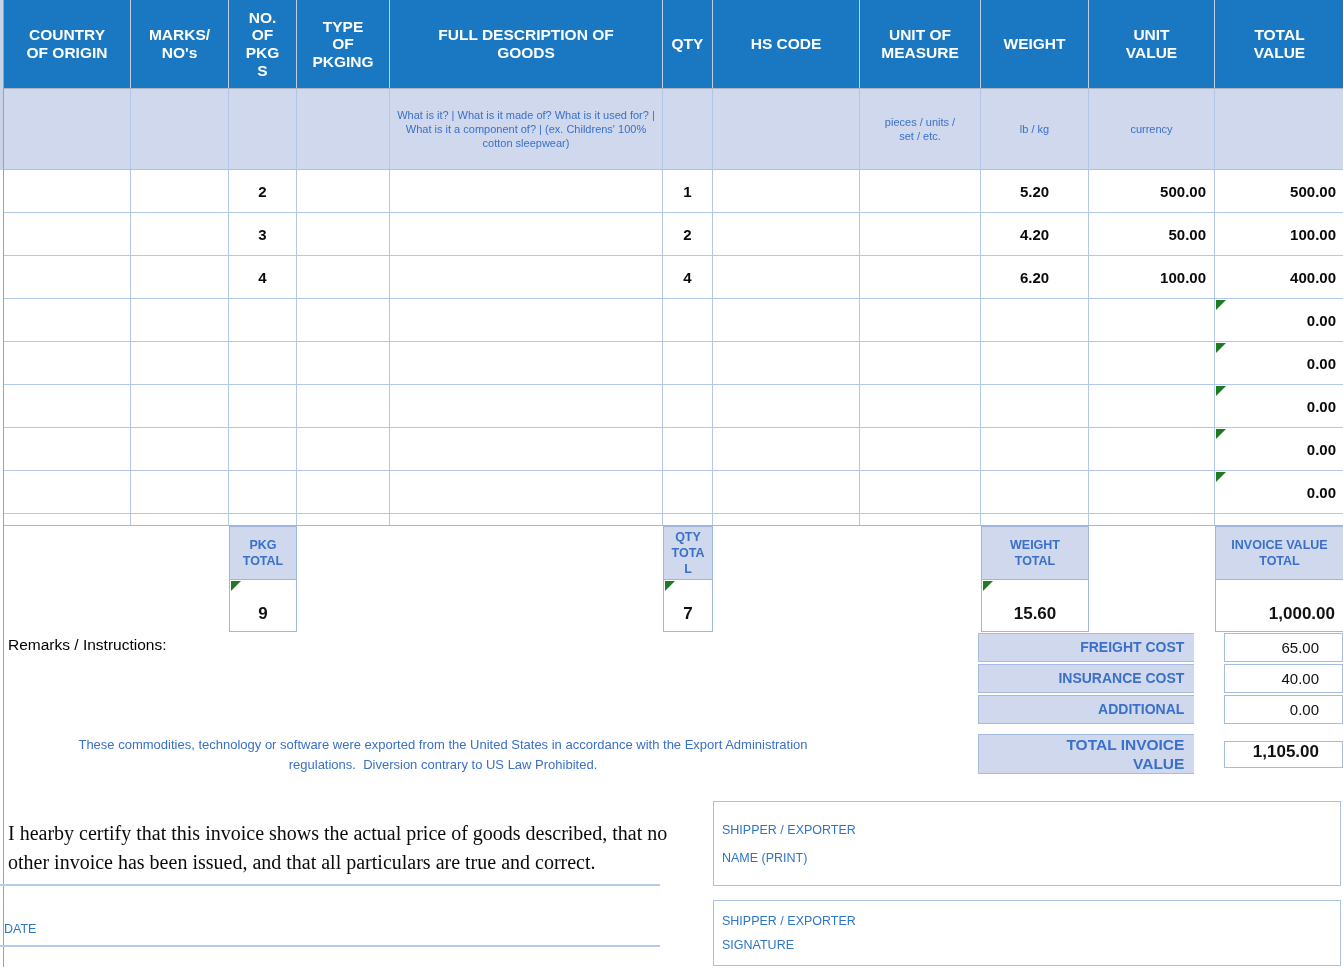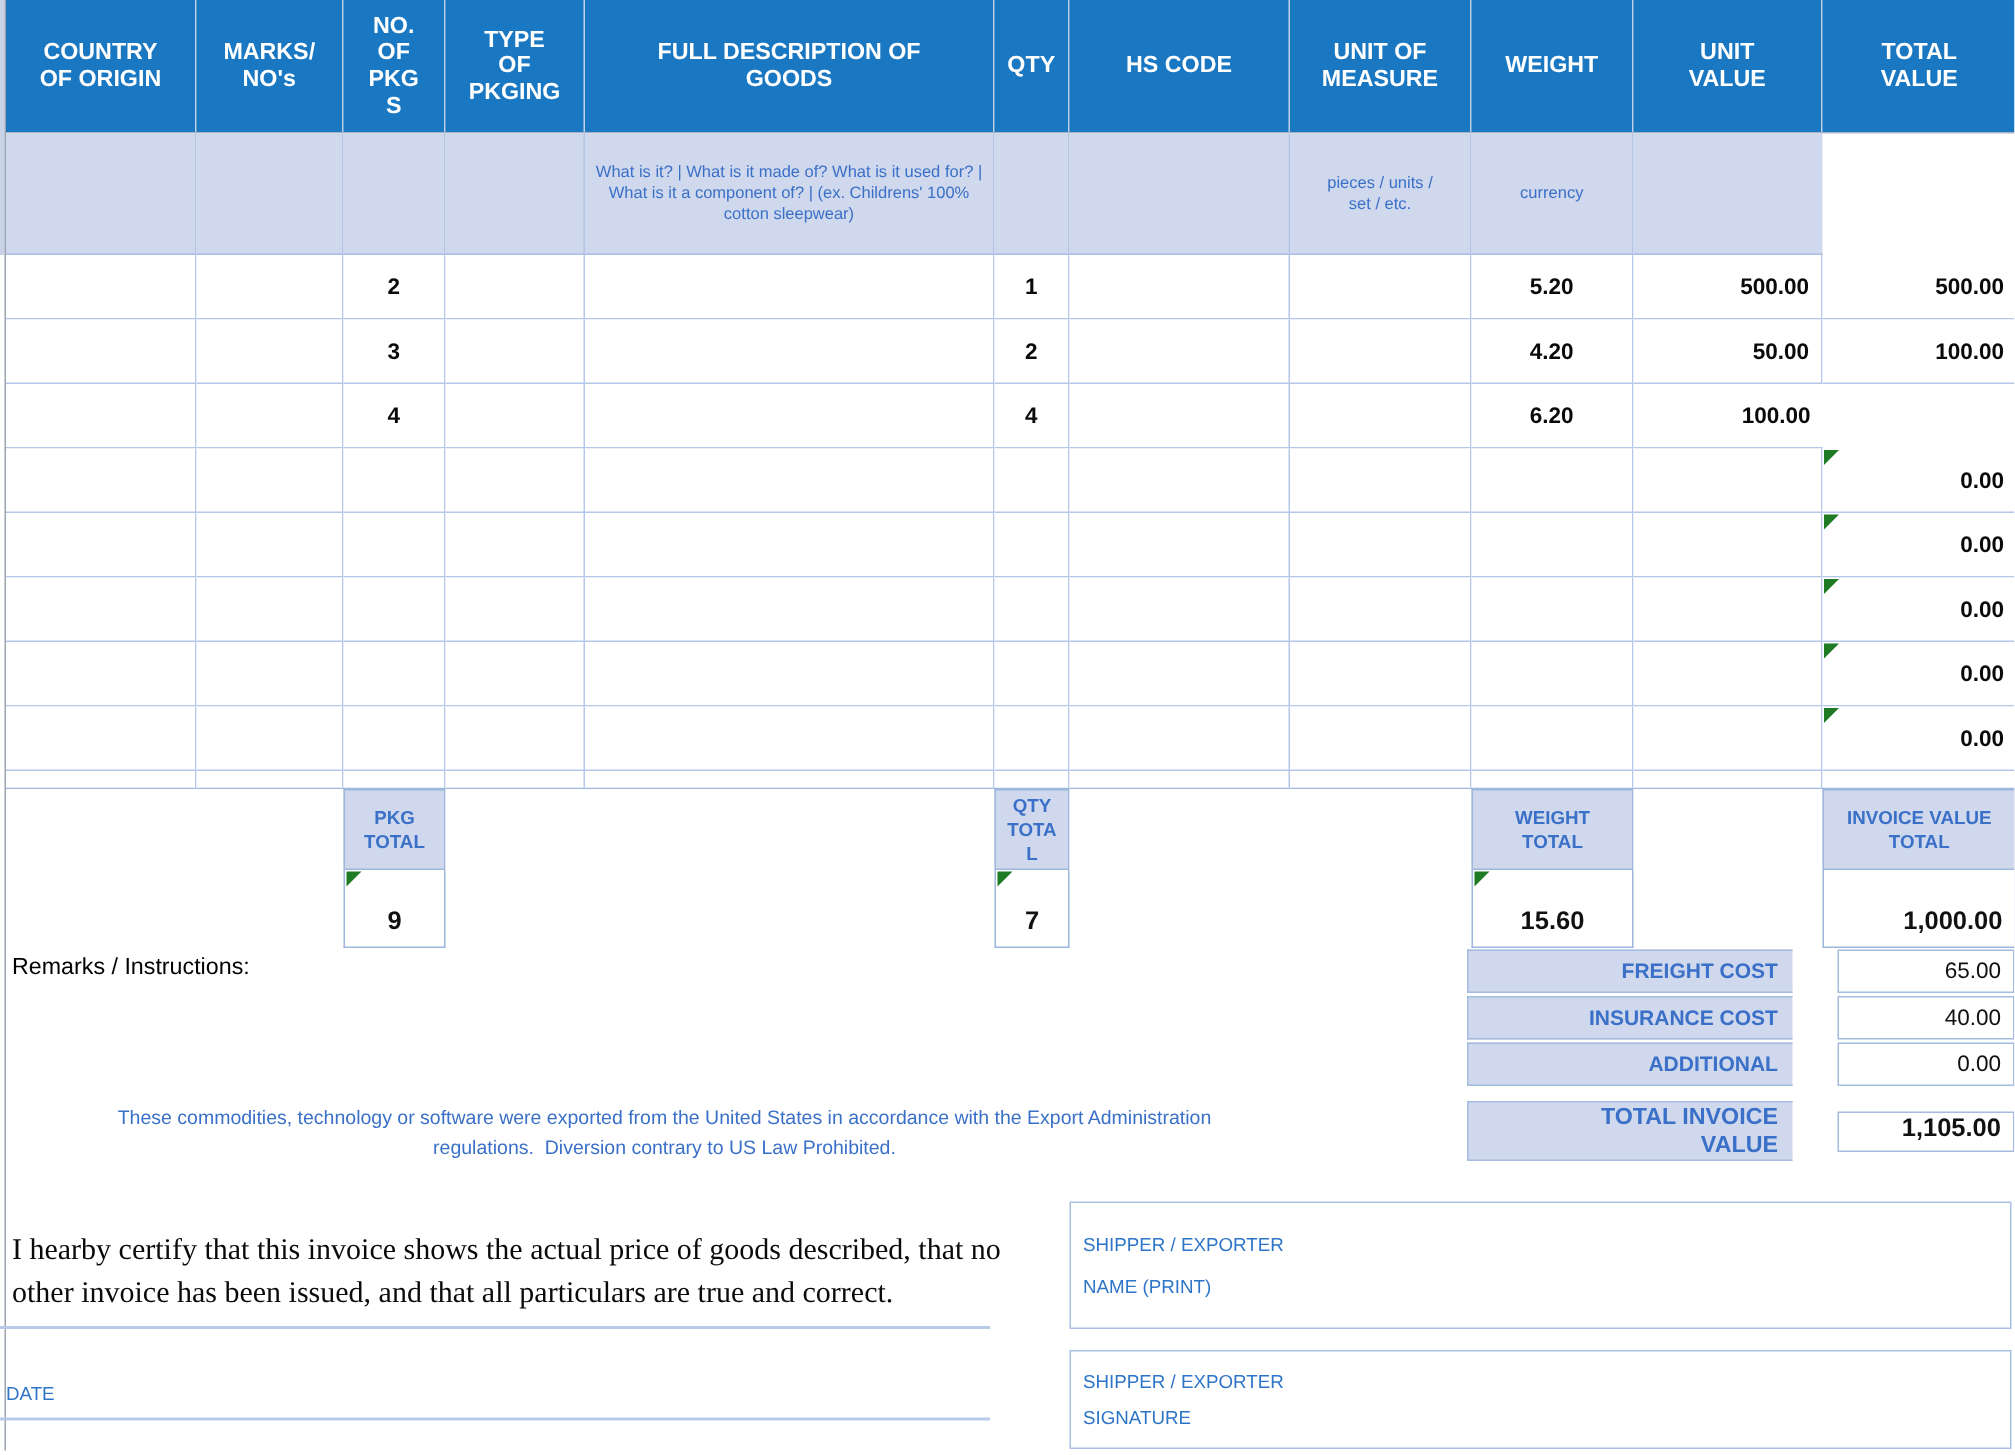--- a/index.html
+++ b/index.html
@@ -55,21 +55,21 @@
   
   .costs{position:absolute;left:978px;top:633px;width:365px;display:flex;flex-direction:column;gap:2px;}
   .cost-row{display:flex;gap:30px;}
   .cost-row.small{height:29px;}
   .cost-row.big{height:56px;align-items:center;}
   .cost-label{width:237px;background:#CFD8EC;border:1px solid #A3BCE0;border-right:none;
               color:#3A70C8;font-weight:700;font-size:14px;display:flex;align-items:center;
               justify-content:flex-end;text-align:right;padding-right:10px;white-space:pre-line;line-height:1.25;}
   .cost-row.big .cost-label{font-size:15.5px;}
   .cost-value{width:128px;background:#fff;border:1px solid #A3BCE0;font-size:15px;
-              display:flex;align-items:center;justify-content:flex-end;padding-right:8px;}
+              display:flex;align-items:center;justify-content:flex-end;padding-right:23px;}
   .cost-row.big .cost-value{font-weight:700;font-size:17px;align-items:flex-end;padding-bottom:5px;}
 
   
   .remarks{position:absolute;left:8px;top:636px;font-size:15.5px;color:#000;}
   .export-note{position:absolute;left:10px;top:735px;width:866px;text-align:center;color:#3A70C8;
                font-size:13px;line-height:1.55;white-space:pre-wrap;}
   .certify{position:absolute;left:8px;top:819px;width:680px;font-size:20px;line-height:1.45;
            color:#0a0a0a;white-space:pre-wrap;font-family:Liberation Serif, serif;}
   .sig-line{position:absolute;left:0;height:0;border-top:2px solid #B7CBE8;width:660px;}
   .line1{top:884px;}
@@ -121,20 +121,21 @@
     <div class="cols srow">
       <div class="scell"></div>
       <div class="scell"></div>
       <div class="scell"></div>
       <div class="scell"></div>
       <div class="scell">What is it? | What is it made of? What is it used for? | What is it a component of? | (ex. Childrens' 100% cotton sleepwear)</div>
       <div class="scell"></div>
       <div class="scell"></div>
       <div class="scell">pieces / units /
 set / etc.</div>
+      <div class="scell">lb / kg</div>
       <div class="scell">currency</div>
       <div class="scell"></div>
     </div>
 
     <div>
         <div class="cols item-row">
           <div class="dcell a-l"></div>
           <div class="dcell a-l"></div>
           <div class="dcell a-c">2</div>
           <div class="dcell a-l"></div>
@@ -163,20 +164,21 @@
           <div class="dcell a-l"></div>
           <div class="dcell a-l"></div>
           <div class="dcell a-c">4</div>
           <div class="dcell a-l"></div>
           <div class="dcell a-l"></div>
           <div class="dcell a-c">4</div>
           <div class="dcell a-l"></div>
           <div class="dcell a-l"></div>
           <div class="dcell a-c">6.20</div>
           <div class="dcell a-r">100.00</div>
+          <div class="dcell a-r">400.00</div>
         </div>
         <div class="cols item-row">
           <div class="dcell a-l"></div>
           <div class="dcell a-l"></div>
           <div class="dcell a-c"></div>
           <div class="dcell a-l"></div>
           <div class="dcell a-l"></div>
           <div class="dcell a-c"></div>
           <div class="dcell a-l"></div>
           <div class="dcell a-l"></div>

